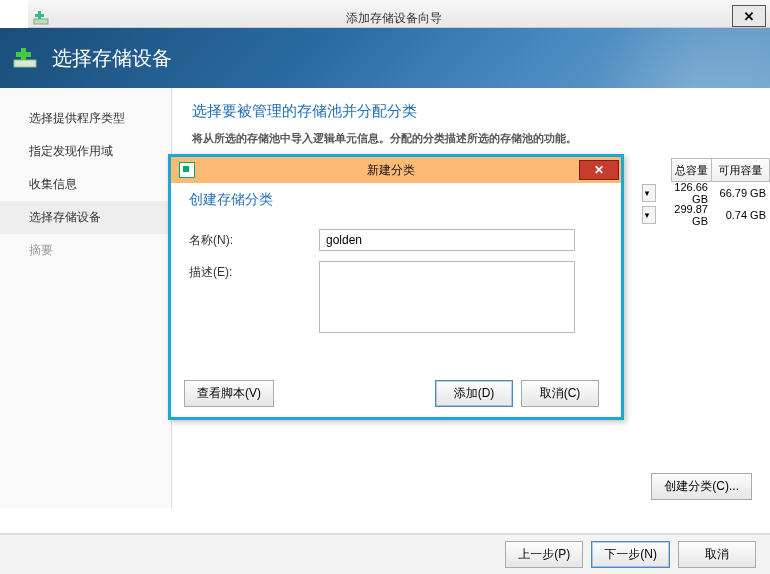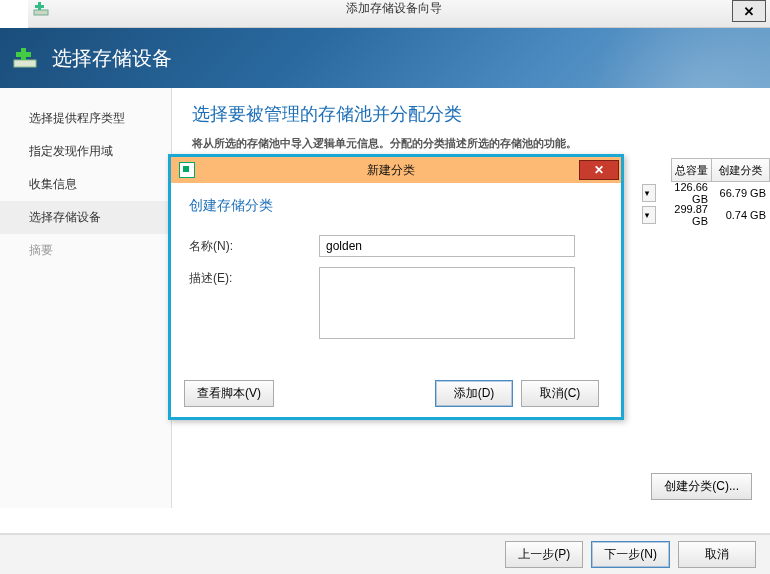--- a/index.html
+++ b/index.html
@@ -1,35 +1,35 @@
 <!DOCTYPE html>
 <html><head>
 <meta charset="utf-8">
 <style>
 * { box-sizing: border-box; margin: 0; padding: 0; font-family: "Microsoft YaHei", "SimSun", sans-serif; }
 body { width: 770px; height: 574px; background: #fff; position: relative; overflow: hidden; }
 
-.titlebar { height: 28px; background: linear-gradient(#f7f7f7,#e8e8e8); border-bottom:1px solid #ccc; display:flex; align-items:flex-start;margin-left:28px; }
+.titlebar { height: 28px; background: linear-gradient(#f7f7f7,#e8e8e8); border-bottom:1px solid #ccc; display:flex; align-items:flex-end;margin-left:28px; }
 .titlebar .icon { width:18px; height:18px; margin-left:4px; margin-right:6px; position:relative; }
 .titlebar .title { flex:1; text-align:center; font-size:12px; color:#333; }
 .titlebar .close { width:34px; height:22px; margin-right:4px; border:1px solid #555; background:#e8e8e8; display:flex; align-items:center; justify-content:center; font-size:13px; font-weight:bold; }
 
 .banner { height:60px; background: linear-gradient(135deg,#1a4d7a 0%, #2a6aa0 40%, #4a8ac0 70%, #6fa3cc 100%); display:flex; align-items:center; padding-left:12px; position:relative; overflow:hidden; }
 .banner::after { content:""; position:absolute; right:-40px; top:-40px; width:220px; height:220px; border-radius:50%; background: radial-gradient(circle, rgba(255,255,255,0.18) 0%, rgba(255,255,255,0) 70%); }
 .banner .bicon { width:28px; height:24px; margin-right:12px; position:relative; }
 .banner .btitle { color:#fff; font-size:20px; }
 
 .main { display:flex; height:420px; }
 .sidebar { width:172px; background:#fafafa; border-right:1px solid #ddd; padding-top:14px; }
 .side-item { font-size:12px; color:#333; padding:8px 29px; cursor:pointer; }
 .side-item.dim { color:#999; }
 .side-item.sel { background:#eee; }
 
 .content { flex:1; padding:14px 18px 6px 20px; position:relative; }
-.content h2 { font-size:18px; font-weight:normal; color:#1e6fb8; margin-bottom:10px; }
+.content h2 { font-size:15px; font-weight:normal; color:#1e6fb8; margin-bottom:10px; }
 .content .blurb { font-size:11px; color:#555;font-weight:bold; }
 
 .tblhead { position:absolute; top:70px; right:0; display:flex; height:24px; }
 .tblhead > div { border:1px solid #bbb; border-left:none; background:linear-gradient(#fdfdfd,#eee); font-size:11px; display:flex; align-items:center; justify-content:center; }
 .tblhead .h1 { width:41px; border-left:1px solid #bbb;}
 .tblhead .h2 { width:58px; }
 
 .tblbody { position:absolute; top:94px; right:0; }
 .trow { display:flex; height:22px; align-items:center; }
 .trow > div { font-size:11px; text-align:right; padding-right:4px; }
@@ -43,21 +43,21 @@
 .divider { position:absolute; left:0; right:0; bottom:40px; height:1px; background:#ddd; }
 .footer { position:absolute; left:0; right:0; bottom:0; height:40px; background:#f3f3f3; display:flex; align-items:center; justify-content:flex-end; padding-right:14px; gap:8px; border-top:1px solid #ddd; }
 .btn.def { border:1px solid #4a8ac0; box-shadow:0 0 0 1px rgba(74,138,192,.4) inset;text-align:center; }
 
 .dialog { position:absolute; left:168px; top:154px; width:456px; height:266px; background:#fff; border:3px solid #1ba8d4; box-shadow:2px 2px 6px rgba(0,0,0,.25); z-index:10; }
 .dialog .dtitle { height:26px; background:#fdba74; display:flex; align-items:center; }
 .dialog .dicon { width:16px; height:16px; margin:0 8px; background:#fff; border:1px solid #0a6; position:relative; }
 .dialog .dicon::after { content:""; position:absolute; left:3px; top:3px; width:6px; height:6px; background:#0a6; }
 .dialog .dtext { flex:1; text-align:center; font-size:12px; color:#111; }
 .dialog .dclose { width:40px; height:20px; margin-right:2px; background:#c83c2e; border:1px solid #7a1e12; display:flex; align-items:center; justify-content:center; color:#fff; font-size:12px; font-weight:bold; }
-.dialog .dbody { padding:14px 18px; }
+.dialog .dbody { padding:8px 18px; }
 .dialog h3 { font-size:14px; color:#1e6fb8; font-weight:normal; margin-bottom:20px; }
 .drow { display:flex; margin-bottom:10px; }
 .drow label { width:130px; font-size:12px; color:#333; padding-top:3px; }
 .drow input[type=text] { width:256px; height:22px; border:1px solid #bbb; padding:0 6px; font-size:12px; }
 .drow textarea { width:256px; height:72px; border:1px solid #bbb; padding:4px 6px; font-size:12px; resize:none; }
 .dialog .dfoot { position:absolute; left:0; right:17px; bottom:10px; display:flex; padding:0 5px; }
 .dialog .dfoot .spacer { flex:1; }
 .dialog .dfoot .btn { margin-left:8px; }
 
 .plus-icon { position:relative; display:inline-block; }
@@ -96,21 +96,21 @@
     <div class="side-item">收集信息</div>
     <div class="side-item sel">选择存储设备</div>
     <div class="side-item dim">摘要</div>
   </div>
   <div class="content">
     <h2>选择要被管理的存储池并分配分类</h2>
     <div class="blurb">将从所选的存储池中导入逻辑单元信息。分配的分类描述所选的存储池的功能。</div>
 
     <div class="tblhead">
       <div class="h1">总容量</div>
-      <div class="h2">创建分类</div>
+      <div class="h2">可用容量</div>
     </div>
     <div class="tblbody">
       <div class="trow">
         <div class="chev">▾</div>
         <div class="c1">126.66 GB</div>
         <div class="c2">66.79 GB</div>
       </div>
       <div class="trow">
         <div class="chev">▾</div>
         <div class="c1">299.87 GB</div>

